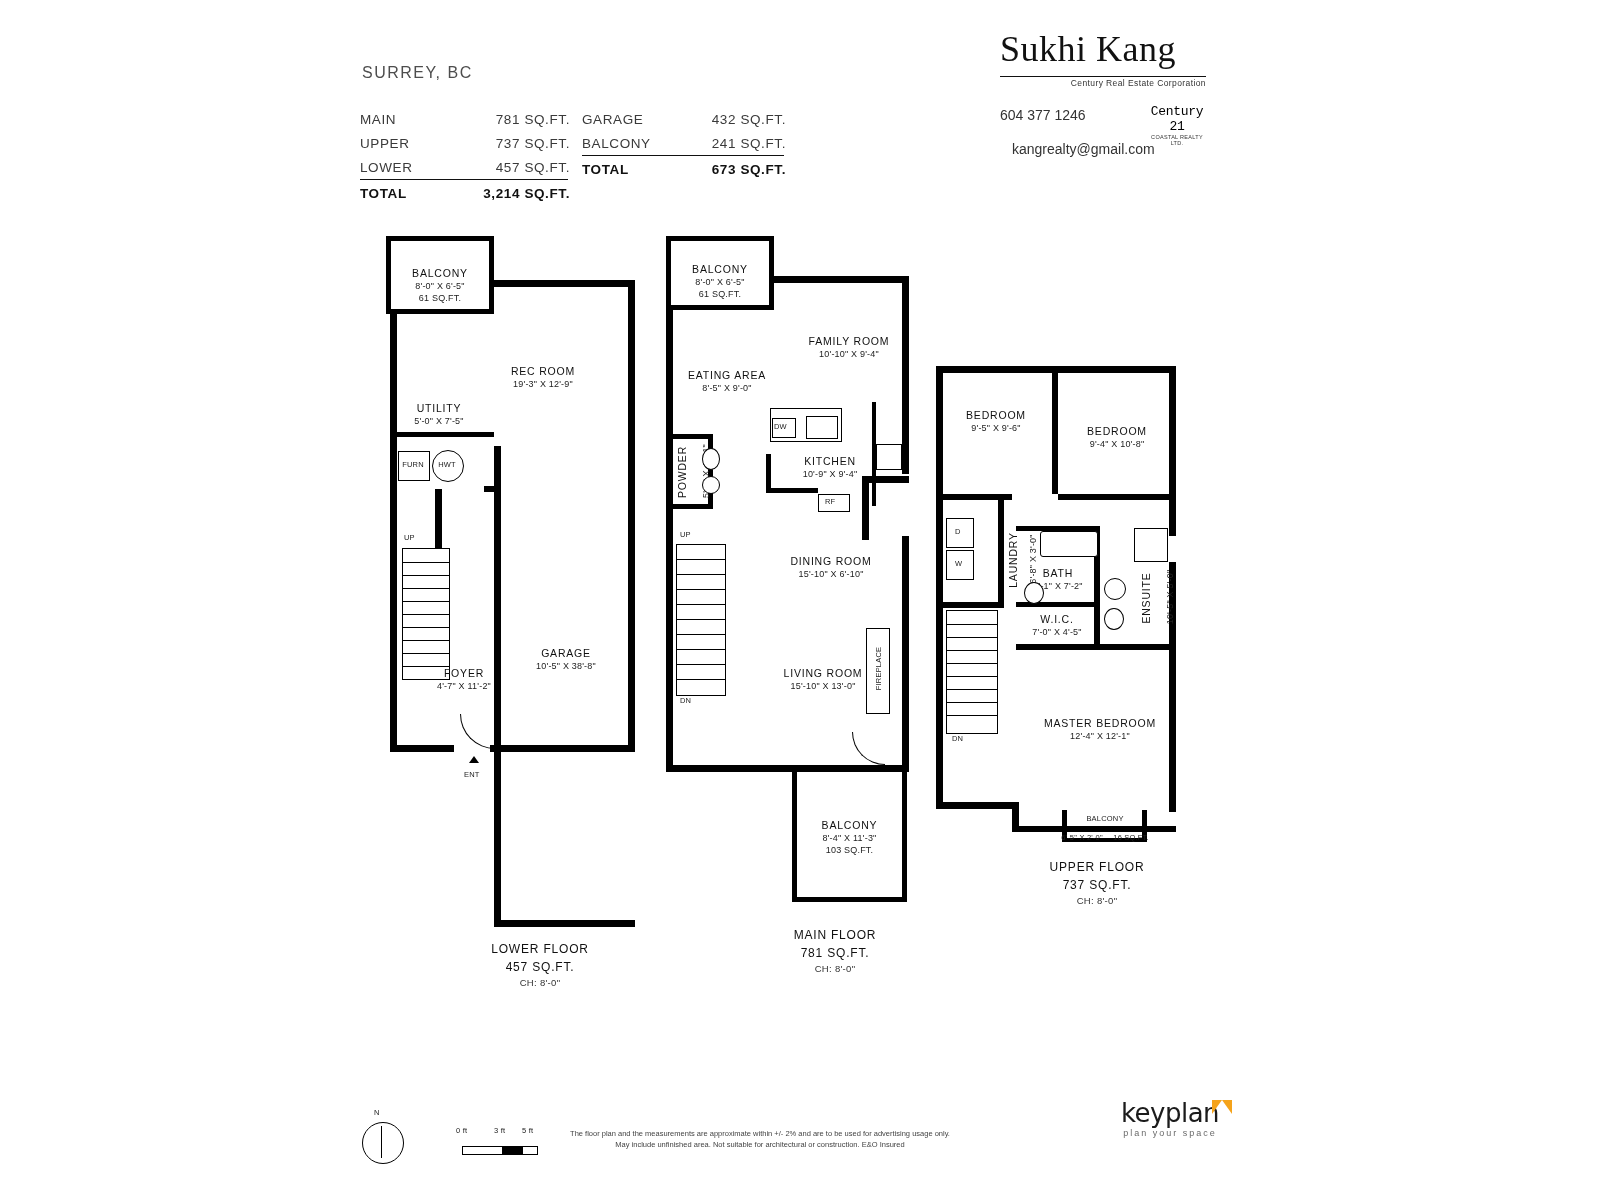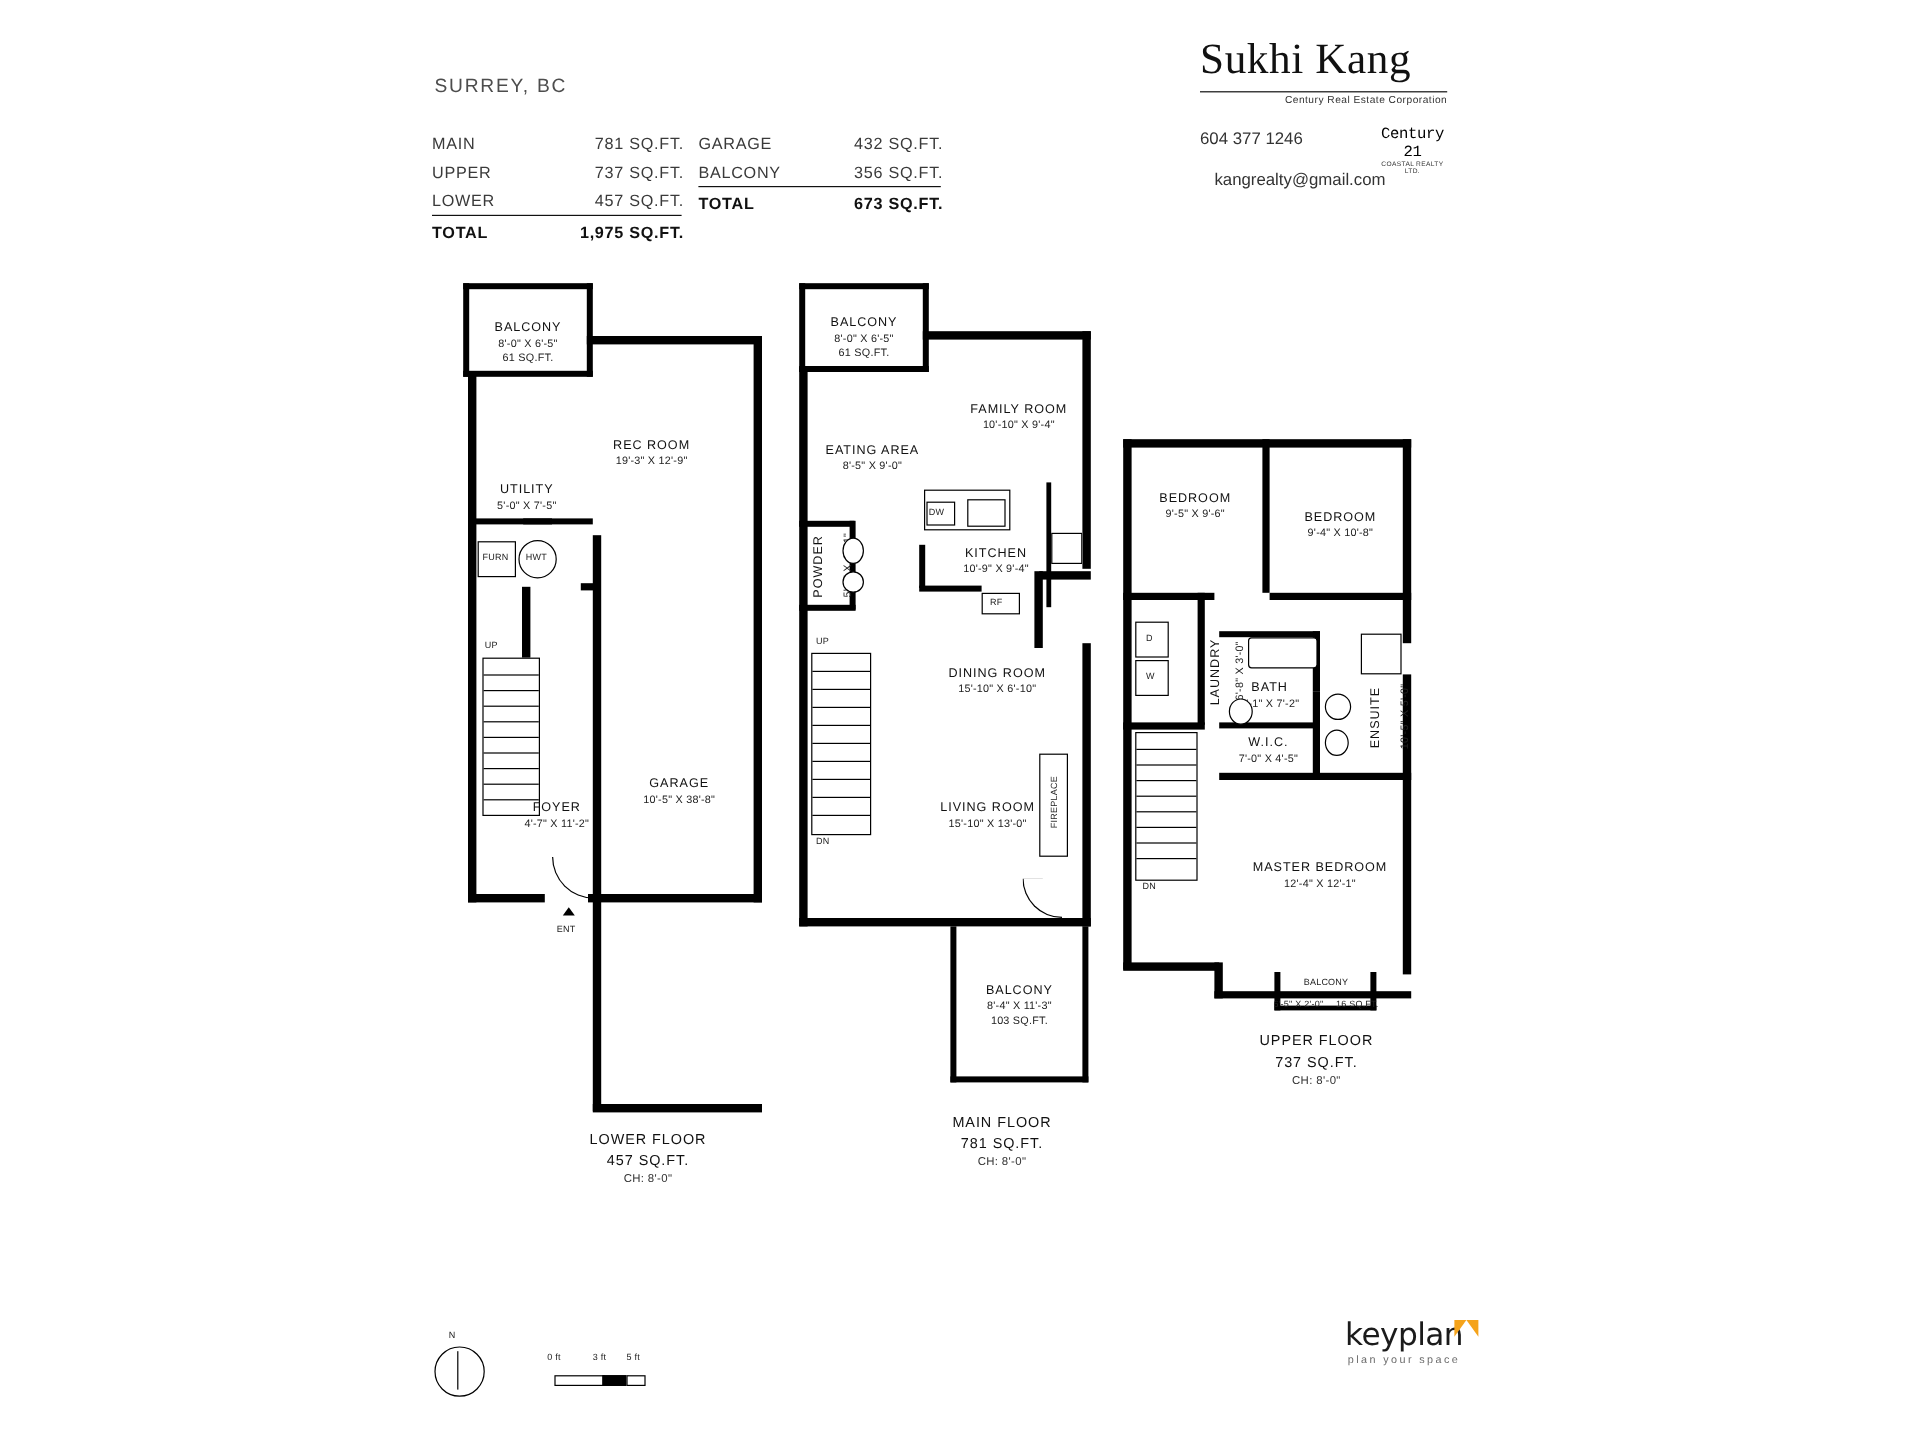--- a/index.html
+++ b/index.html
@@ -56,32 +56,32 @@
       <span class="lbl">UPPER</span>
       <span class="val">737 SQ.FT.</span>
     </div>
     <div style="display:flex;justify-content:space-between;margin-bottom:4px;">
       <span class="lbl">LOWER</span>
       <span class="val">457 SQ.FT.</span>
     </div>
     <div class="rule" style="width:208px;margin:3px 0 6px 0;"></div>
     <div style="display:flex;justify-content:space-between;">
       <span class="lbl bold">TOTAL</span>
-      <span class="val bold">1,975 SQ.FT.</span>
+      <span class="val bold">3,214 SQ.FT.</span>
     </div>
   </div>
 
   <div class="abs areas" style="left:582px;top:112px;width:204px;">
     <div style="display:flex;justify-content:space-between;margin-bottom:9px;">
       <span class="lbl">GARAGE</span>
       <span class="val">432 SQ.FT.</span>
     </div>
     <div style="display:flex;justify-content:space-between;margin-bottom:4px;">
       <span class="lbl">BALCONY</span>
-      <span class="val">356 SQ.FT.</span>
+      <span class="val">241 SQ.FT.</span>
     </div>
     <div class="rule" style="width:202px;margin:3px 0 6px 0;"></div>
     <div style="display:flex;justify-content:space-between;">
       <span class="lbl bold">TOTAL</span>
       <span class="val bold">673 SQ.FT.</span>
     </div>
   </div>
 
   <div class="abs agent" style="left:1000px;top:28px;">Sukhi Kang</div>
   <div class="rule" style="position:absolute;left:1000px;top:76px;width:206px;"></div>
@@ -357,20 +357,24 @@
 
   <div class="scalebar" style="left:462px;top:1126px;width:80px;height:30px;">
     <div class="tiny" style="position:absolute;left:-6px;top:0;">0 ft</div>
     <div class="tiny" style="position:absolute;left:32px;top:0;">3 ft</div>
     <div class="tiny" style="position:absolute;left:60px;top:0;">5 ft</div>
     <div style="position:absolute;left:0;top:20px;width:40px;height:7px;border:1px solid #000;background:#fff;"></div>
     <div style="position:absolute;left:40px;top:20px;width:20px;height:7px;border:1px solid #000;background:#000;"></div>
     <div style="position:absolute;left:60px;top:20px;width:14px;height:7px;border:1px solid #000;background:#fff;"></div>
   </div>
 
+  <div class="legal" style="left:570px;top:1128px;width:380px;">
+    <div>The floor plan and the measurements are approximate within +/- 2% and are to be used for advertising usage only.</div>
+    <div>May include unfinished area. Not suitable for architectural or construction. E&amp;O Insured</div>
+  </div>
 
   <div class="keyplan" style="left:1090px;top:1098px;width:160px;">
     <div class="kp-main">keyplan</div>
     <div class="kp-sub">plan your space</div>
     <div style="position:absolute;left:122px;top:2px;width:0;height:0;border-left:10px solid #f5a31a;border-right:10px solid #f5a31a;border-bottom:14px solid transparent;"></div>
   </div>
 
 </div>
 
 </body></html>

